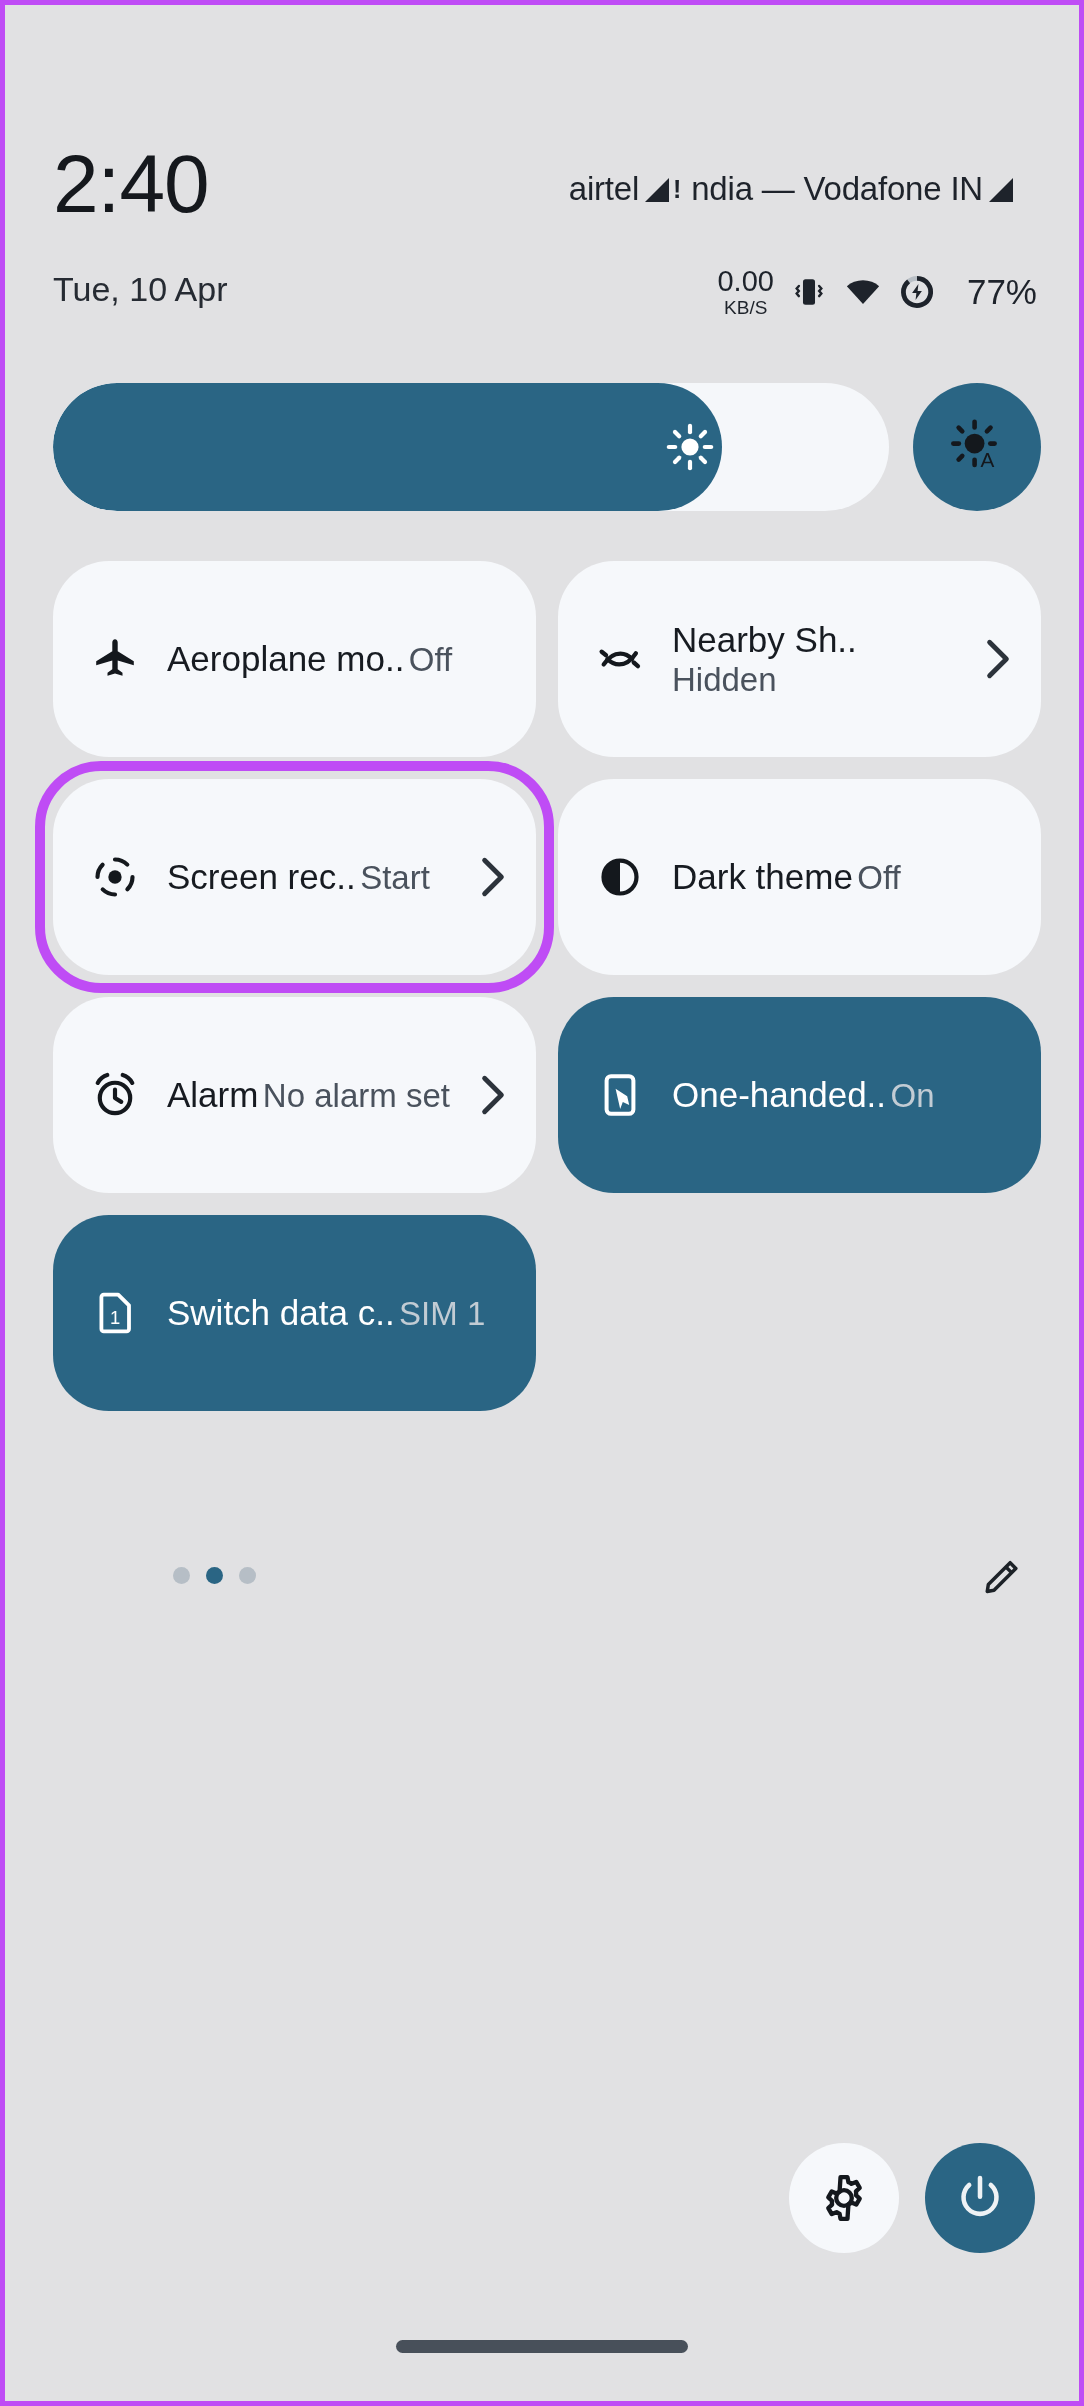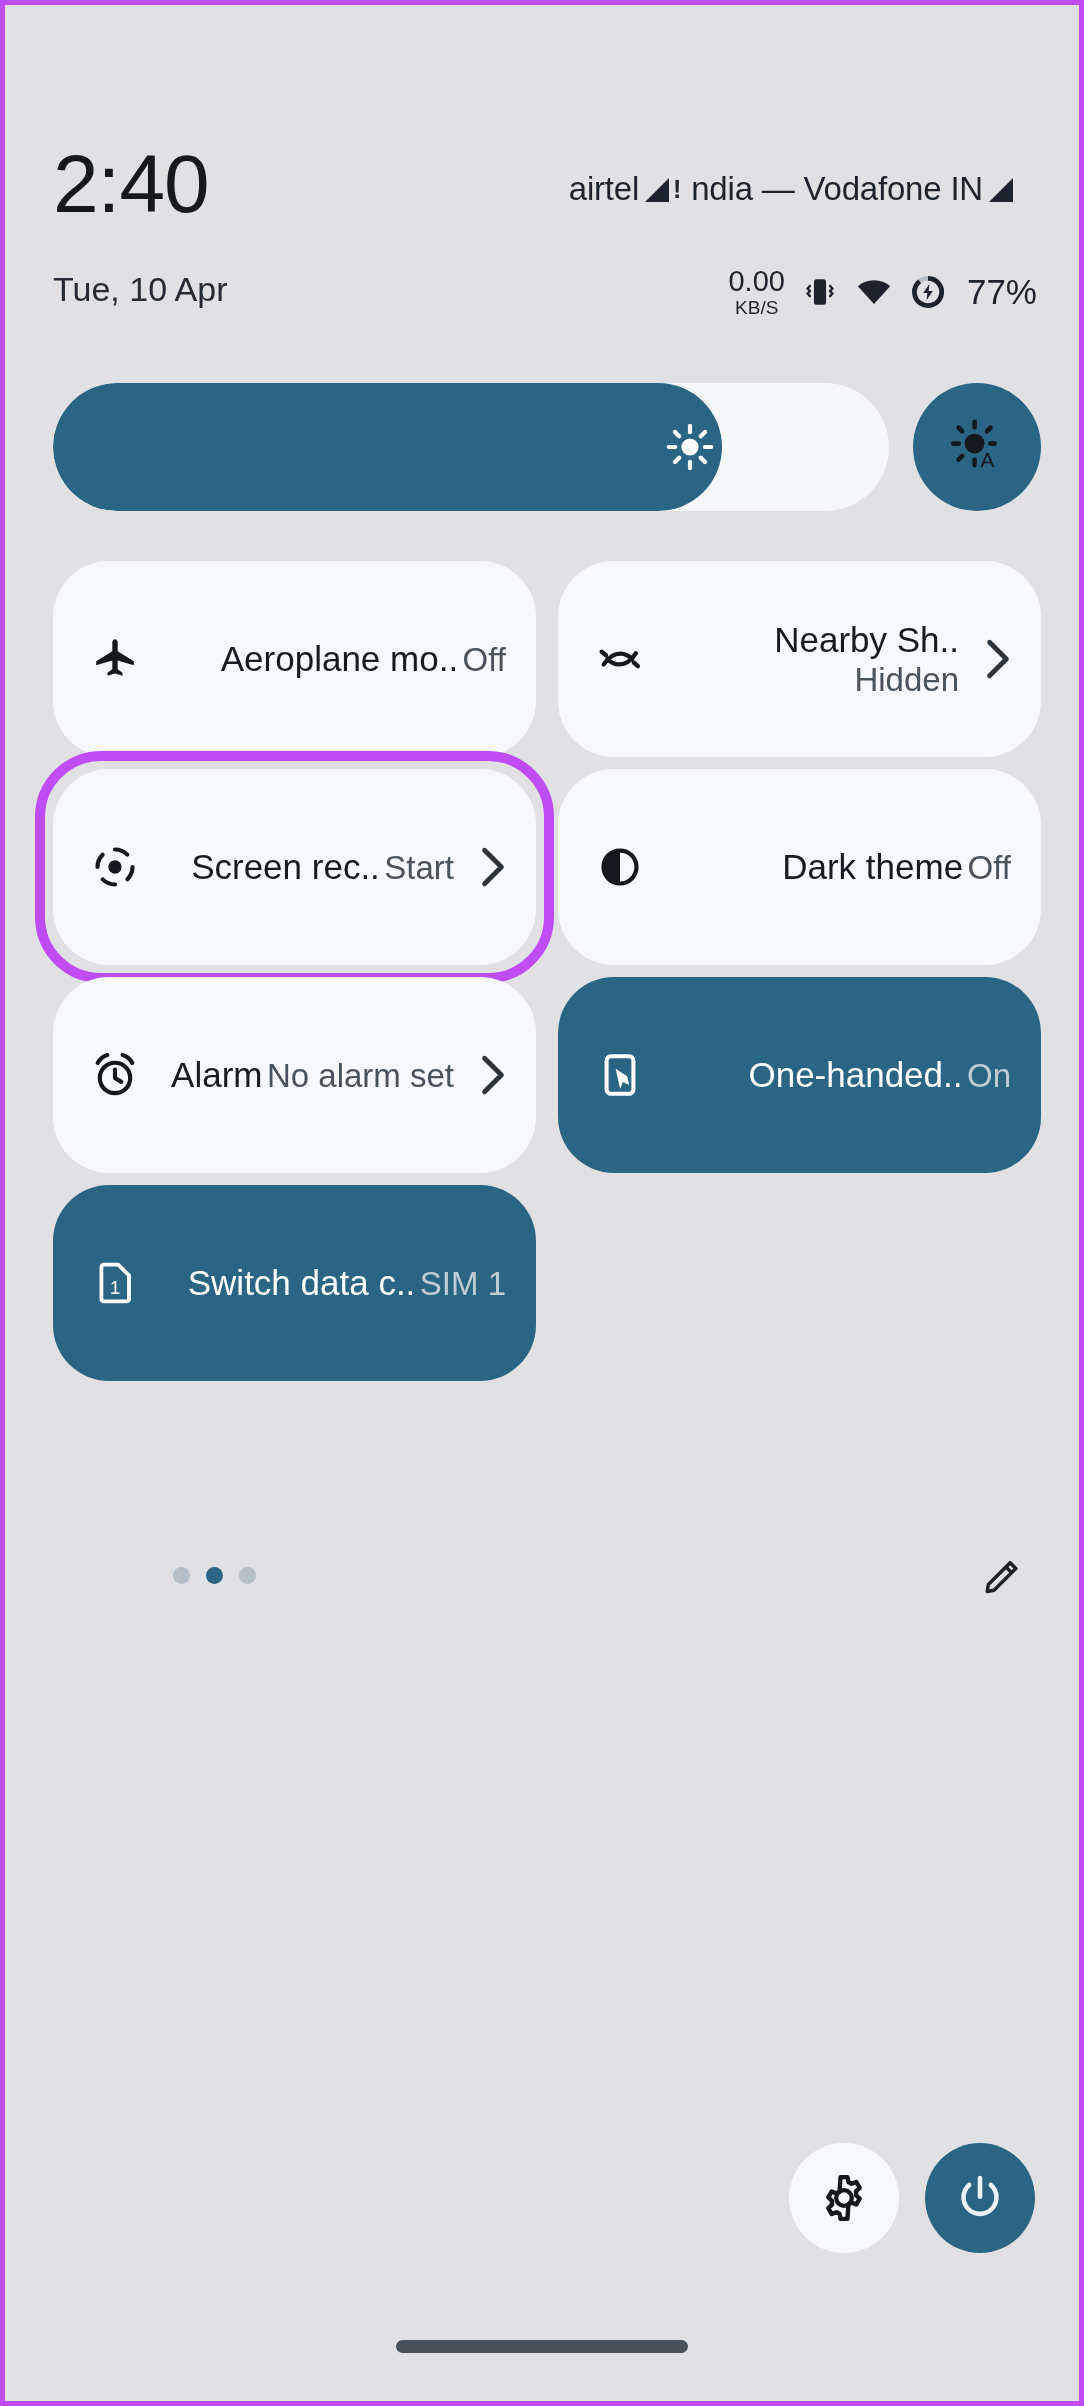--- a/index.html
+++ b/index.html
@@ -76,21 +76,21 @@
     right: 42px; top: 262px;
     display: flex;
     align-items: center;
     gap: 16px;
     color: #1e232b;
   }
   .netspeed { text-align: center; line-height: 1; }
   .netspeed .v { font-size: 29px; display: block; }
   .netspeed .u { font-size: 19px; display: block; margin-top: 2px; }
   .ic { width: 38px; height: 38px; display: block; }
-  .battpct { font-size: 35px; margin-left: 4px; color: #1e232b; }
+  .battpct { font-size: 35px; margin-left: 15px; color: #1e232b; }
 
   
   .bright-wrap {
     position: absolute;
     left: 48px; top: 378px;
     width: 988px; height: 128px;
     display: flex; align-items: center; gap: 24px;
   }
   .slider {
     position: relative;
@@ -120,22 +120,21 @@
     flex: 0 0 auto;
   }
 
   
   .tiles {
     position: absolute;
     left: 48px; top: 556px;
     width: 988px;
     display: grid;
     grid-template-columns: 1fr 1fr;
-    gap: 12px 22px;
-    text-align: right;
+    gap: 22px 22px;
   }
   .tile {
     position: relative;
     height: 196px;
     border-radius: 56px;
     background: #f6f8fb;
     display: flex;
     align-items: center;
     padding: 0 30px 0 36px;
     gap: 26px;

